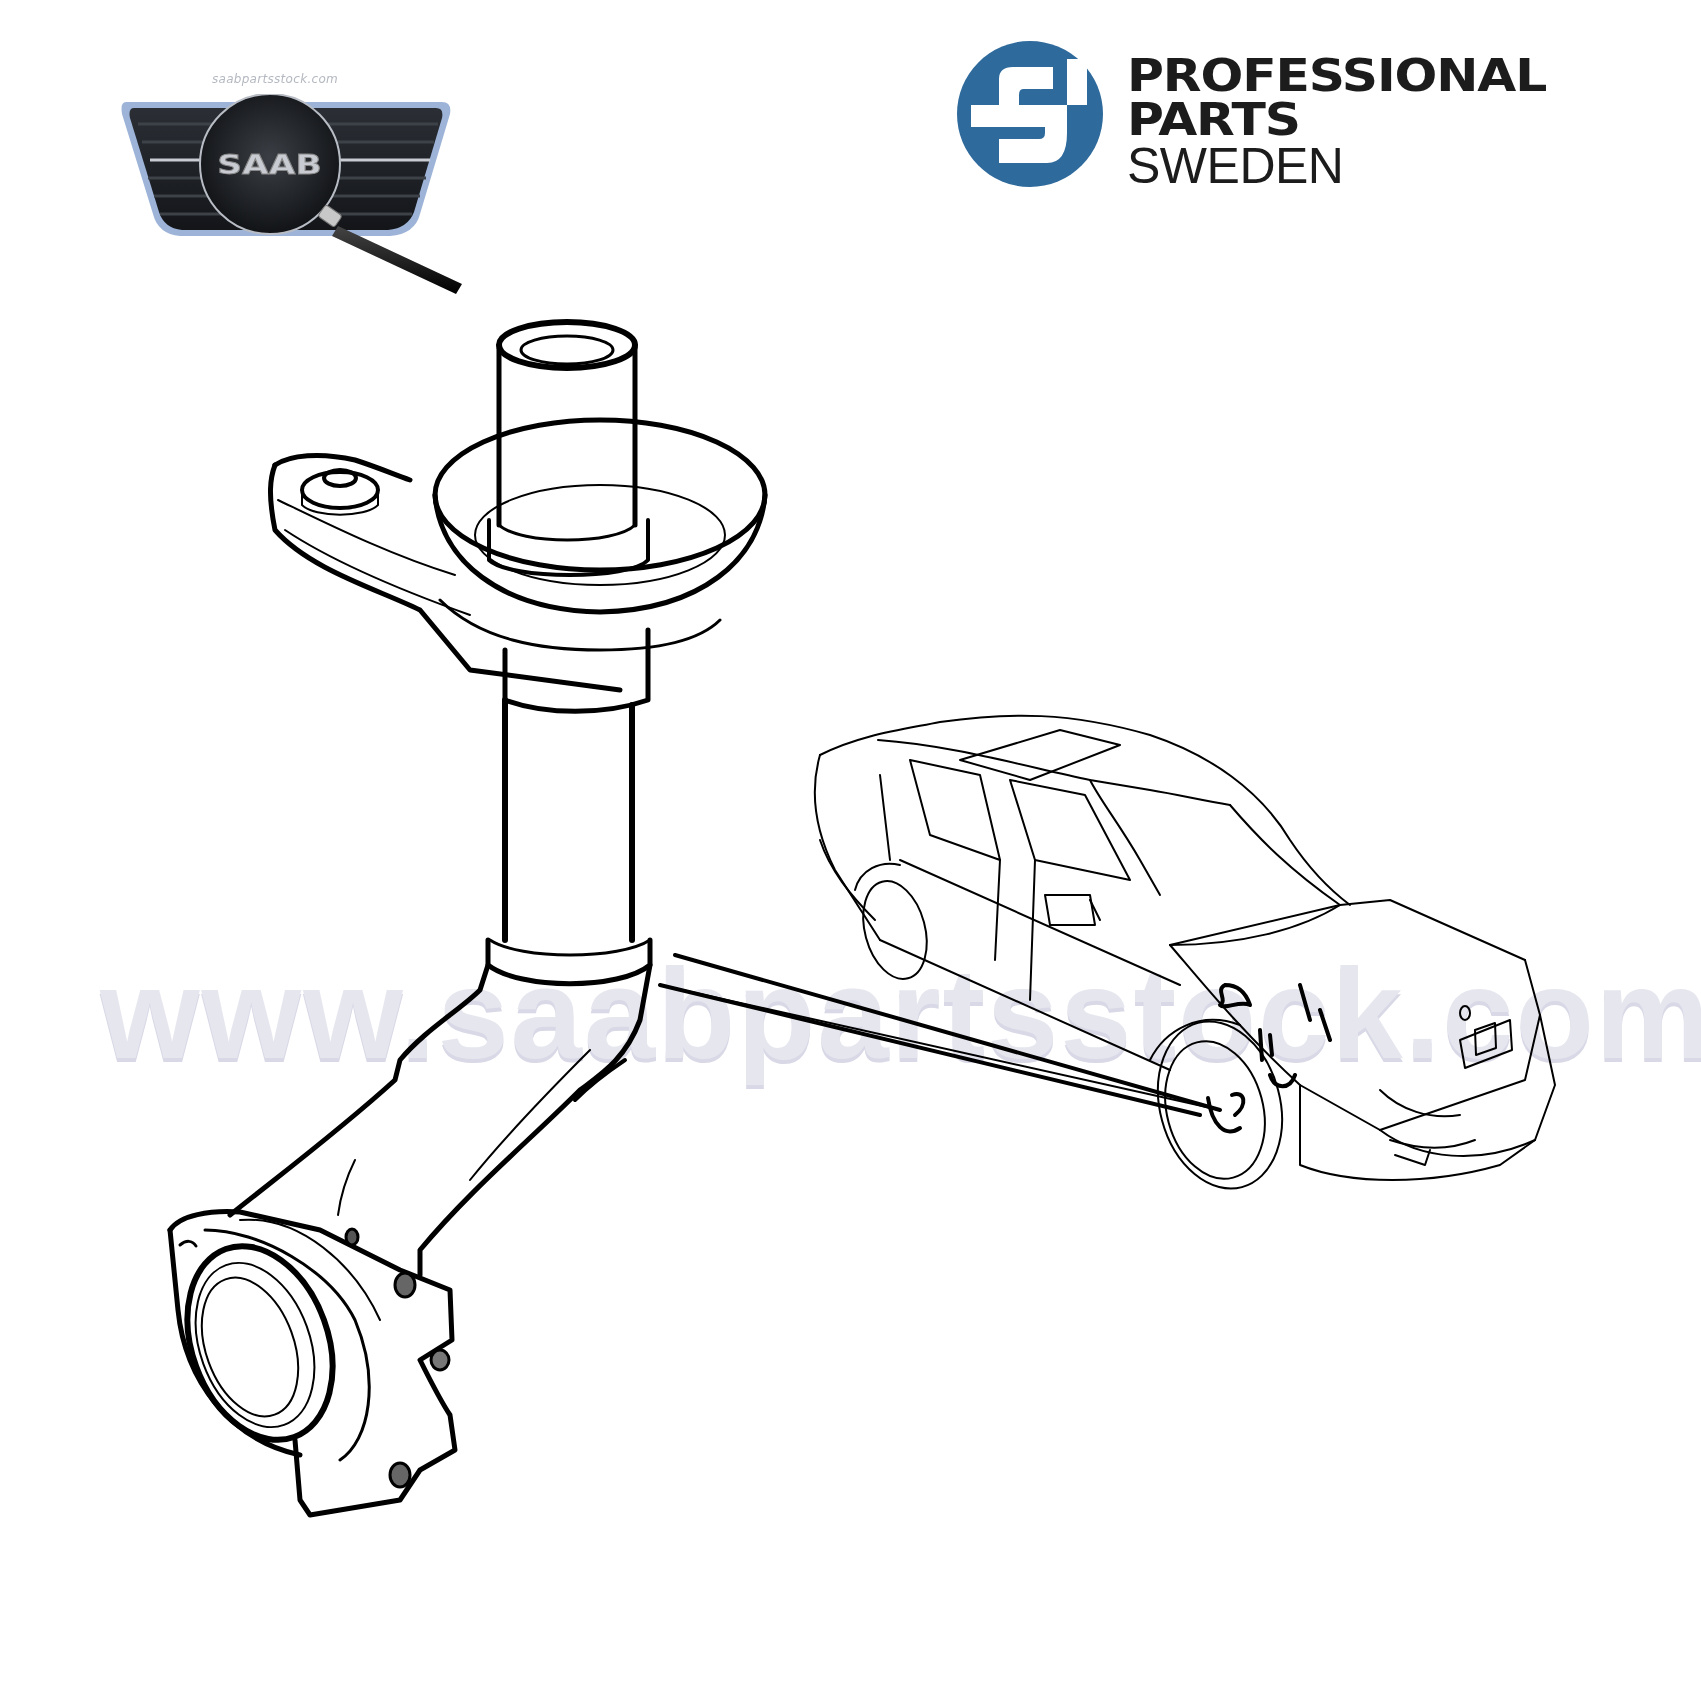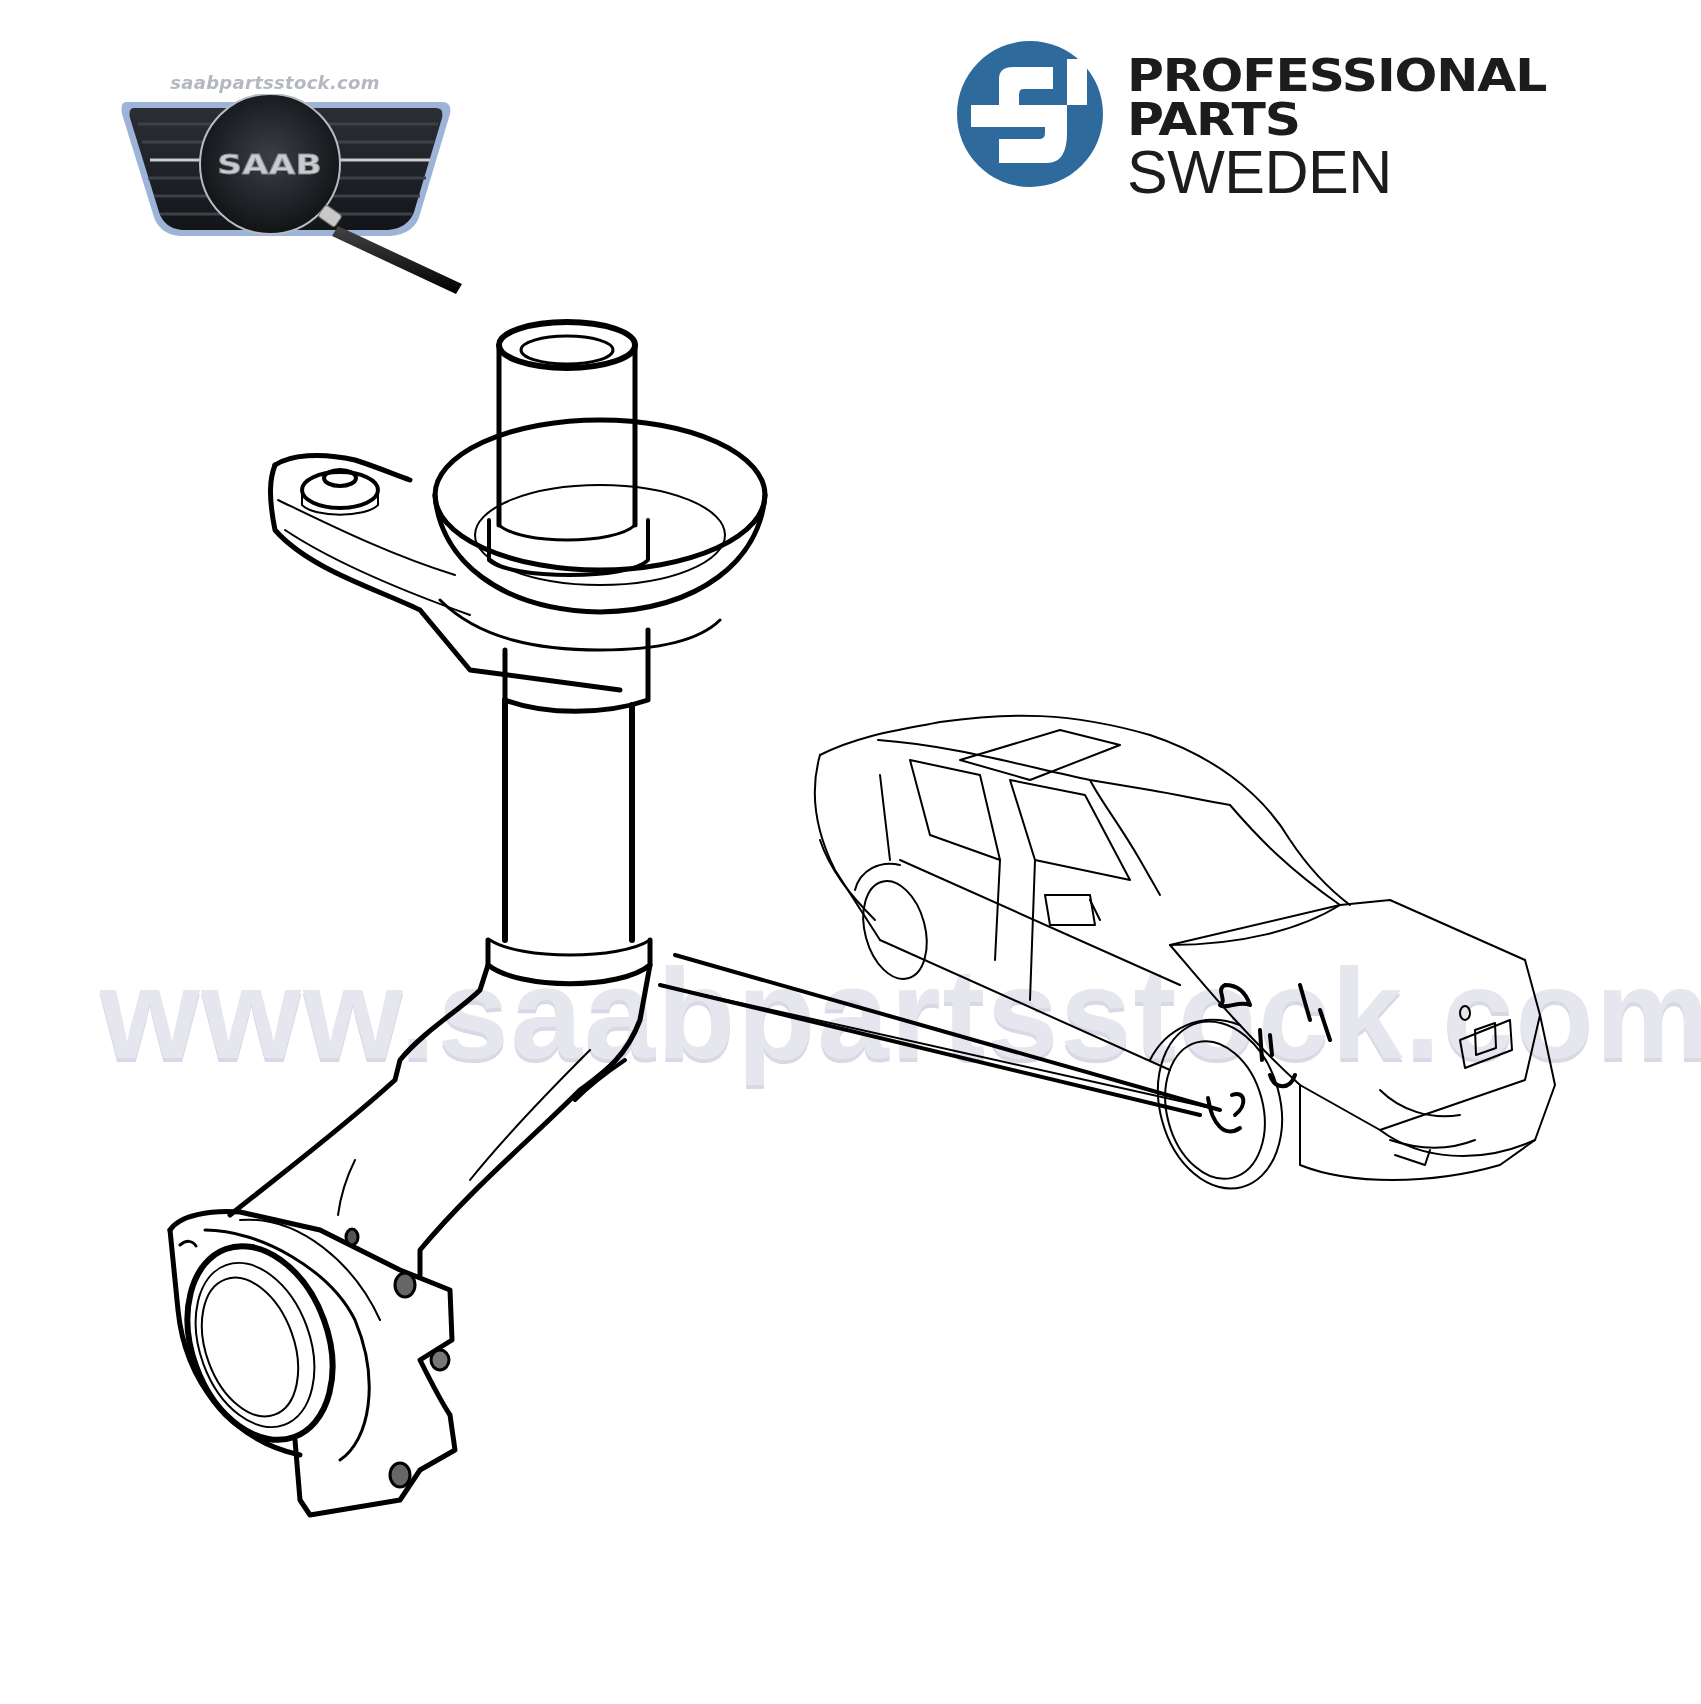--- a/index.html
+++ b/index.html
@@ -1,24 +1,24 @@
 <!DOCTYPE html>
 <html><head>
 <meta charset="utf-8">
 <style>
   html, body { margin: 0; padding: 0; background: #ffffff; }
   body { width: 1701px; height: 1704px; position: relative; overflow: hidden; font-family: "Liberation Sans", sans-serif; }
   .abs { position: absolute; }
   #saab-badge { left: 120px; top: 64px; width: 400px; height: 230px; }
-  #saab-site { left: 0; top: 8px; width: 310px; text-align: center; font-family: "DejaVu Sans", sans-serif; font-weight: bold; font-style: italic; font-size: 18px; color: #b4b8c0; letter-spacing: 0.3px; position: absolute; }
+  #saab-site { left: 0; top: 8px; width: 310px; text-align: center; font-family: "DejaVu Sans", sans-serif; font-weight: normal; font-style: italic; font-size: 12px; color: #b4b8c0; letter-spacing: 0.3px; position: absolute; }
   #pps-logo { left: 955px; top: 39px; width: 720px; height: 160px; }
   .pps-line { position: absolute; left: 172px; color: #1c1c1c; white-space: nowrap; }
   #pps-l1 { top: 10px; font-family: "DejaVu Sans", sans-serif; font-weight: bold; font-size: 45px; letter-spacing: -1px; transform: scaleX(1.12); transform-origin: left; }
   #pps-l2 { top: 54px; font-family: "DejaVu Sans", sans-serif; font-weight: bold; font-size: 45px; letter-spacing: -1px; transform: scaleX(1.12); transform-origin: left; }
-  #pps-l3 { top: 98px; font-family: "Liberation Sans", sans-serif; font-weight: normal; font-size: 61px; letter-spacing: -0.5px; text-align: right; }
+  #pps-l3 { top: 98px; font-family: "Liberation Sans", sans-serif; font-weight: normal; font-size: 50px; letter-spacing: -0.5px; text-align: right; }
   #watermark { left: 100px; top: 940px; width: 1500px; text-align: center; font-family: "Liberation Sans", sans-serif; font-weight: bold; font-size: 128px; color: #e6e6ef; letter-spacing: 2px; text-shadow: 0 4px 0 #d8d8e6; z-index: 0; white-space: nowrap; }
   #diagram { left: 0; top: 0; width: 1701px; height: 1704px; z-index: 1; }
 </style>
 </head>
 <body>
 
 <div id="watermark" class="abs">www.saabpartsstock.com</div>
 
 <svg id="diagram" class="abs" viewBox="0 0 1701 1704" fill="none" stroke="#000" stroke-linecap="round" stroke-linejoin="round">
 

